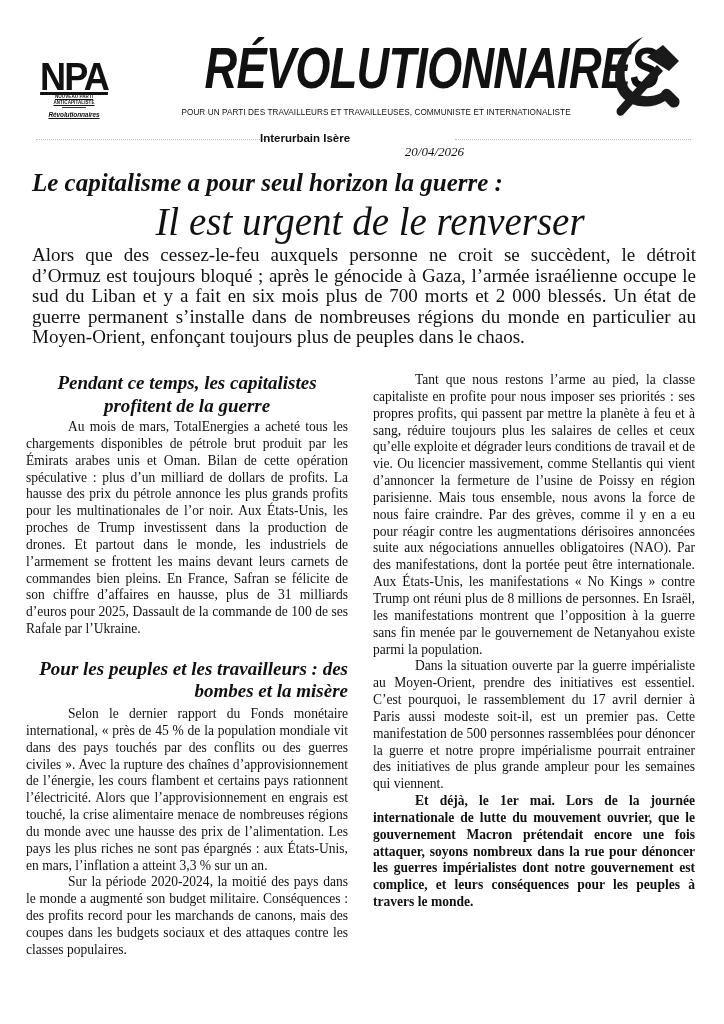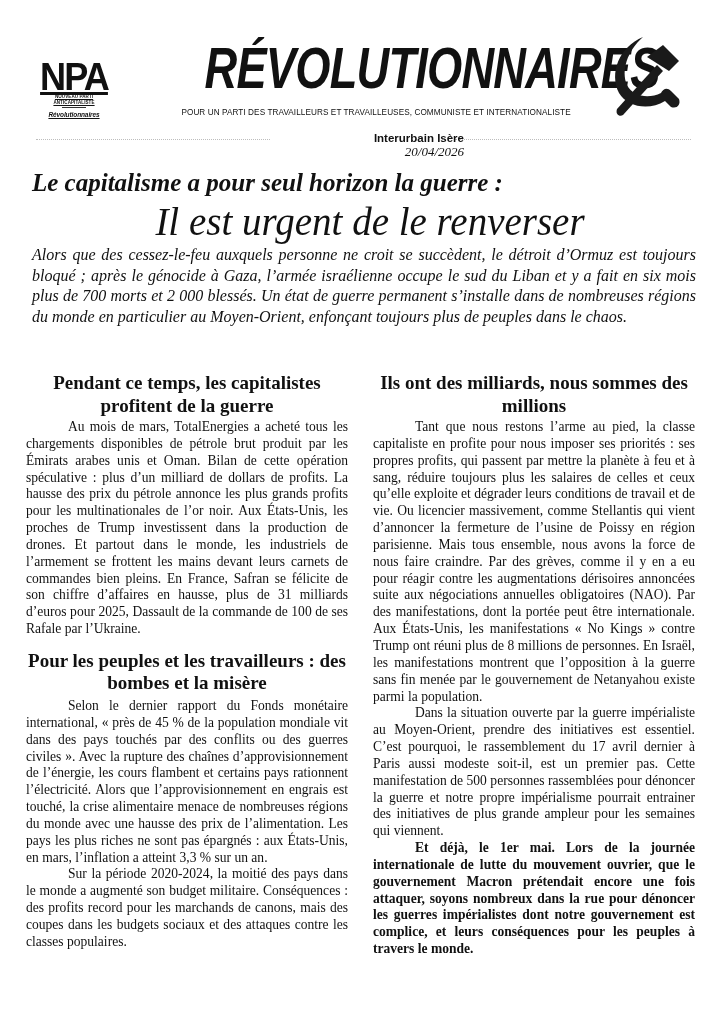--- a/index.html
+++ b/index.html
@@ -40,21 +40,21 @@
       white-space: nowrap; transform: scaleX(0.86); transform-origin: center;
       letter-spacing: 0.1px;
     }
     .hammer { position: absolute; left: 605px; top: 35px; width: 80px; height: 82px; }
 
     
     .dots { position: absolute; top: 139px; height: 0; border-top: 1px dotted #bdbdbd; }
     .dots.left { left: 36px; width: 234px; }
     .dots.right { left: 455px; width: 236px; }
     .location {
-      position: absolute; left: 260px; top: 131px; width: 204px; text-align: right;
+      position: absolute; left: 260px; top: 131px; width: 204px; text-align: left;
       font-family: "Liberation Sans", sans-serif; font-weight: bold; font-size: 11.5px; line-height: 14px;
     }
     .date {
       position: absolute; left: 260px; top: 144px; width: 204px; text-align: right;
       font-style: italic; font-size: 13px; line-height: 15px;
     }
 
     
     .headline-1 {
       position: absolute; left: 32px; top: 168px; width: 600px;
@@ -62,37 +62,37 @@
       white-space: nowrap;
     }
     .headline-2 {
       position: absolute; left: 0; top: 199px; width: 724px; text-align: center;
       font-weight: normal; font-style: italic; font-size: 39px; line-height: 46px;
       white-space: nowrap;
       padding-left: 8px;
     }
     .lede {
       position: absolute; left: 32px; top: 245px; width: 664px;
-      font-style: italic; font-size: 16px; line-height: 20.6px;
+      font-size: 19px; line-height: 20.6px;
       text-align: justify;
     }
 
     
     .col { position: absolute; top: 372px; width: 322px; }
     .col.left { left: 26px; }
     .col.right { left: 373px; }
     .col h2 {
-      margin: 0; text-align: center; font-weight: bold; 
+      margin: 0; text-align: center; font-weight: bold; font-style: italic;
       font-size: 19px; line-height: 22.5px;
     }
     .col p {
       margin: 0; text-align: justify; font-size: 13.55px; line-height: 16.85px;
       text-indent: 42px;
     }
-    .col h2.sec2 { margin-top: 12px; margin-bottom: 3px; }
+    .col h2.sec2 { margin-top: 20px; margin-bottom: 3px; text-align: right; }
     .col h2 + p { margin-top: 2px; }
     .col p.bold { font-weight: bold; }
   </style>
 </head>
 <body>
 
 <div class="npa-logo">
   <span class="npa">NPA</span>
   <span class="sub">Nouveau parti</span>
   <span class="sub">anticapitaliste</span>
@@ -123,17 +123,16 @@
 
 <div class="col left">
   <h2>Pendant ce temps, les capitalistes profitent de la guerre</h2>
   <p>Au mois de mars, TotalEnergies a acheté tous les chargements disponibles de pétrole brut produit par les Émirats arabes unis et Oman. Bilan de cette opération spéculative : plus d’un milliard de dollars de profits. La hausse des prix du pétrole annonce les plus grands profits pour les multinationales de l’or noir. Aux États-Unis, les proches de Trump investissent dans la production de drones. Et partout dans le monde, les industriels de l’armement se frottent les mains devant leurs carnets de commandes bien pleins. En France, Safran se félicite de son chiffre d’affaires en hausse, plus de 31 milliards d’euros pour 2025, Dassault de la commande de 100 de ses Rafale par l’Ukraine.</p>
   <h2 class="sec2">Pour les peuples et les travailleurs : des bombes et la misère</h2>
   <p>Selon le dernier rapport du Fonds monétaire international, « près de 45 % de la population mondiale vit dans des pays touchés par des conflits ou des guerres civiles ». Avec la rupture des chaînes d’approvisionnement de l’énergie, les cours flambent et certains pays rationnent l’électricité. Alors que l’approvisionnement en engrais est touché, la crise alimentaire menace de nombreuses régions du monde avec une hausse des prix de l’alimentation. Les pays les plus riches ne sont pas épargnés : aux États-Unis, en mars, l’inflation a atteint 3,3 % sur un an.</p>
   <p>Sur la période 2020-2024, la moitié des pays dans le monde a augmenté son budget militaire. Conséquences : des profits record pour les marchands de canons, mais des coupes dans les budgets sociaux et des attaques contre les classes populaires.</p>
 </div>
 
 <div class="col right">
-  <h2>Ils ont des milliards, nous sommes des millions</h2>
   <p>Tant que nous restons l’arme au pied, la classe capitaliste en profite pour nous imposer ses priorités : ses propres profits, qui passent par mettre la planète à feu et à sang, réduire toujours plus les salaires de celles et ceux qu’elle exploite et dégrader leurs conditions de travail et de vie. Ou licencier massivement, comme Stellantis qui vient d’annoncer la fermeture de l’usine de Poissy en région parisienne. Mais tous ensemble, nous avons la force de nous faire craindre. Par des grèves, comme il y en a eu pour réagir contre les augmentations dérisoires annoncées suite aux négociations annuelles obligatoires (NAO). Par des manifestations, dont la portée peut être internationale. Aux États-Unis, les manifestations « No Kings » contre Trump ont réuni plus de 8 millions de personnes. En Israël, les manifestations montrent que l’opposition à la guerre sans fin menée par le gouvernement de Netanyahou existe parmi la population.</p>
   <p>Dans la situation ouverte par la guerre impérialiste au Moyen-Orient, prendre des initiatives est essentiel. C’est pourquoi, le rassemblement du 17 avril dernier à Paris aussi modeste soit-il, est un premier pas. Cette manifestation de 500 personnes rassemblées pour dénoncer la guerre et notre propre impérialisme pourrait entrainer des initiatives de plus grande ampleur pour les semaines qui viennent.</p>
   <p class="bold">Et déjà, le 1er mai. Lors de la journée internationale de lutte du mouvement ouvrier, que le gouvernement Macron prétendait encore une fois attaquer, soyons nombreux dans la rue pour dénoncer les guerres impérialistes dont notre gouvernement est complice, et leurs conséquences pour les peuples à travers le monde.</p>
 </div>
 
 </body></html>

